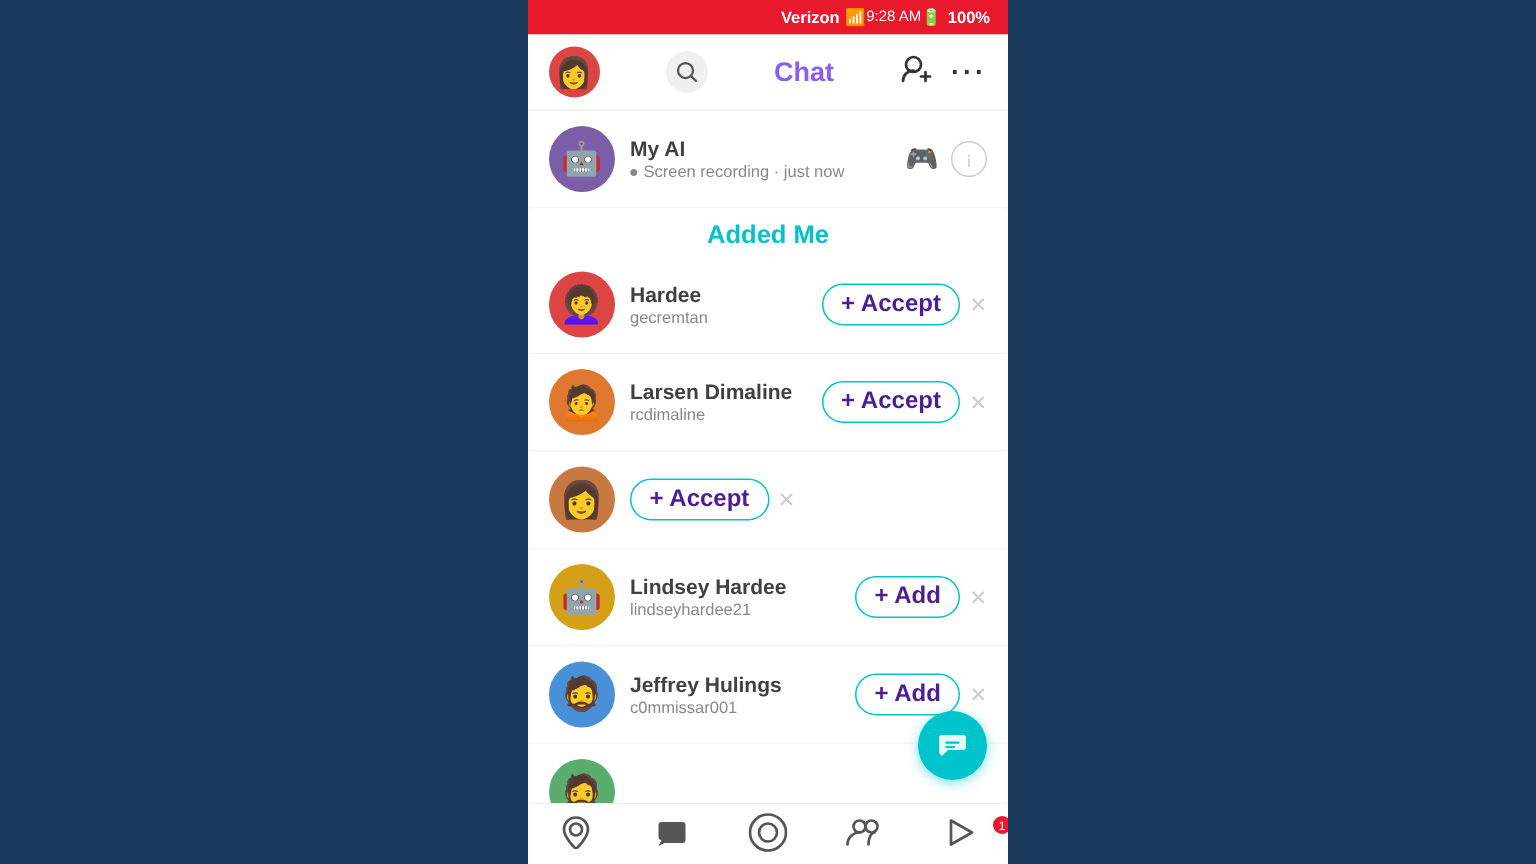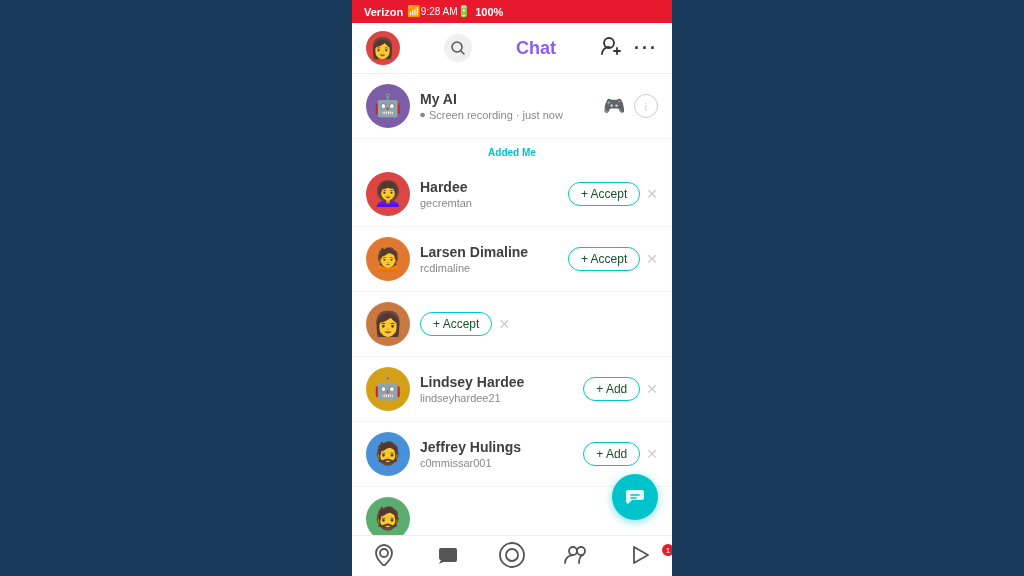--- a/index.html
+++ b/index.html
@@ -21,21 +21,21 @@
       overflow: hidden;
       display: flex;
       flex-direction: column;
       position: relative;
     }
     
     .status-bar {
       background: #e8192c;
       color: #fff;
       display: flex;
-      justify-content: flex-start;
+      justify-content: flex-end;
       align-items: center;
       padding: 5px 12px;
       font-size: 11px;
       font-weight: 600;
       min-height: 22px;
     }
     .status-left { display: flex; align-items: center; gap: 4px; }
     .status-center { font-size: 10px; font-weight: 400; }
     .status-right { display: flex; align-items: center; gap: 4px; }
     
@@ -77,34 +77,34 @@
       display: flex; align-items: center; justify-content: center;
       font-size: 24px; overflow: hidden;
     }
     .chat-info { flex: 1; min-width: 0; }
     .chat-name { font-size: 14px; font-weight: 600; color: #404040; }
     .chat-sub { font-size: 11px; color: #888; margin-top: 2px; display: flex; align-items: center; gap: 4px; }
     .chat-actions { display: flex; align-items: center; gap: 6px; }
     
     .accept-btn {
       border: 1.5px solid #00c4cc;
-      color: #14532d;
+      color: #4c1d95;
       background: transparent;
       border-radius: 20px;
       padding: 4px 12px;
-      font-size: 12px;
-      font-weight: 400;
+      font-size: 16px;
+      font-weight: 700;
       cursor: pointer;
       white-space: nowrap;
     }
     .close-btn { font-size: 14px; color: #ccc; cursor: pointer; background: none; border: none; }
     
     .section-label {
       text-align: center;
-      font-size: 10px;
+      font-size: 17px;
       font-weight: 600;
       color: #00c4cc;
       padding: 8px 0 4px;
     }
     
     .myai-right { display: flex; gap: 8px; align-items: center; }
     .myai-lock { width: 24px; height: 24px; border-radius: 50%; border: 1.5px solid #ccc; display: flex; align-items: center; justify-content: center; font-size: 12px; color: #ccc; }
     
     .fab {
       position: absolute;

